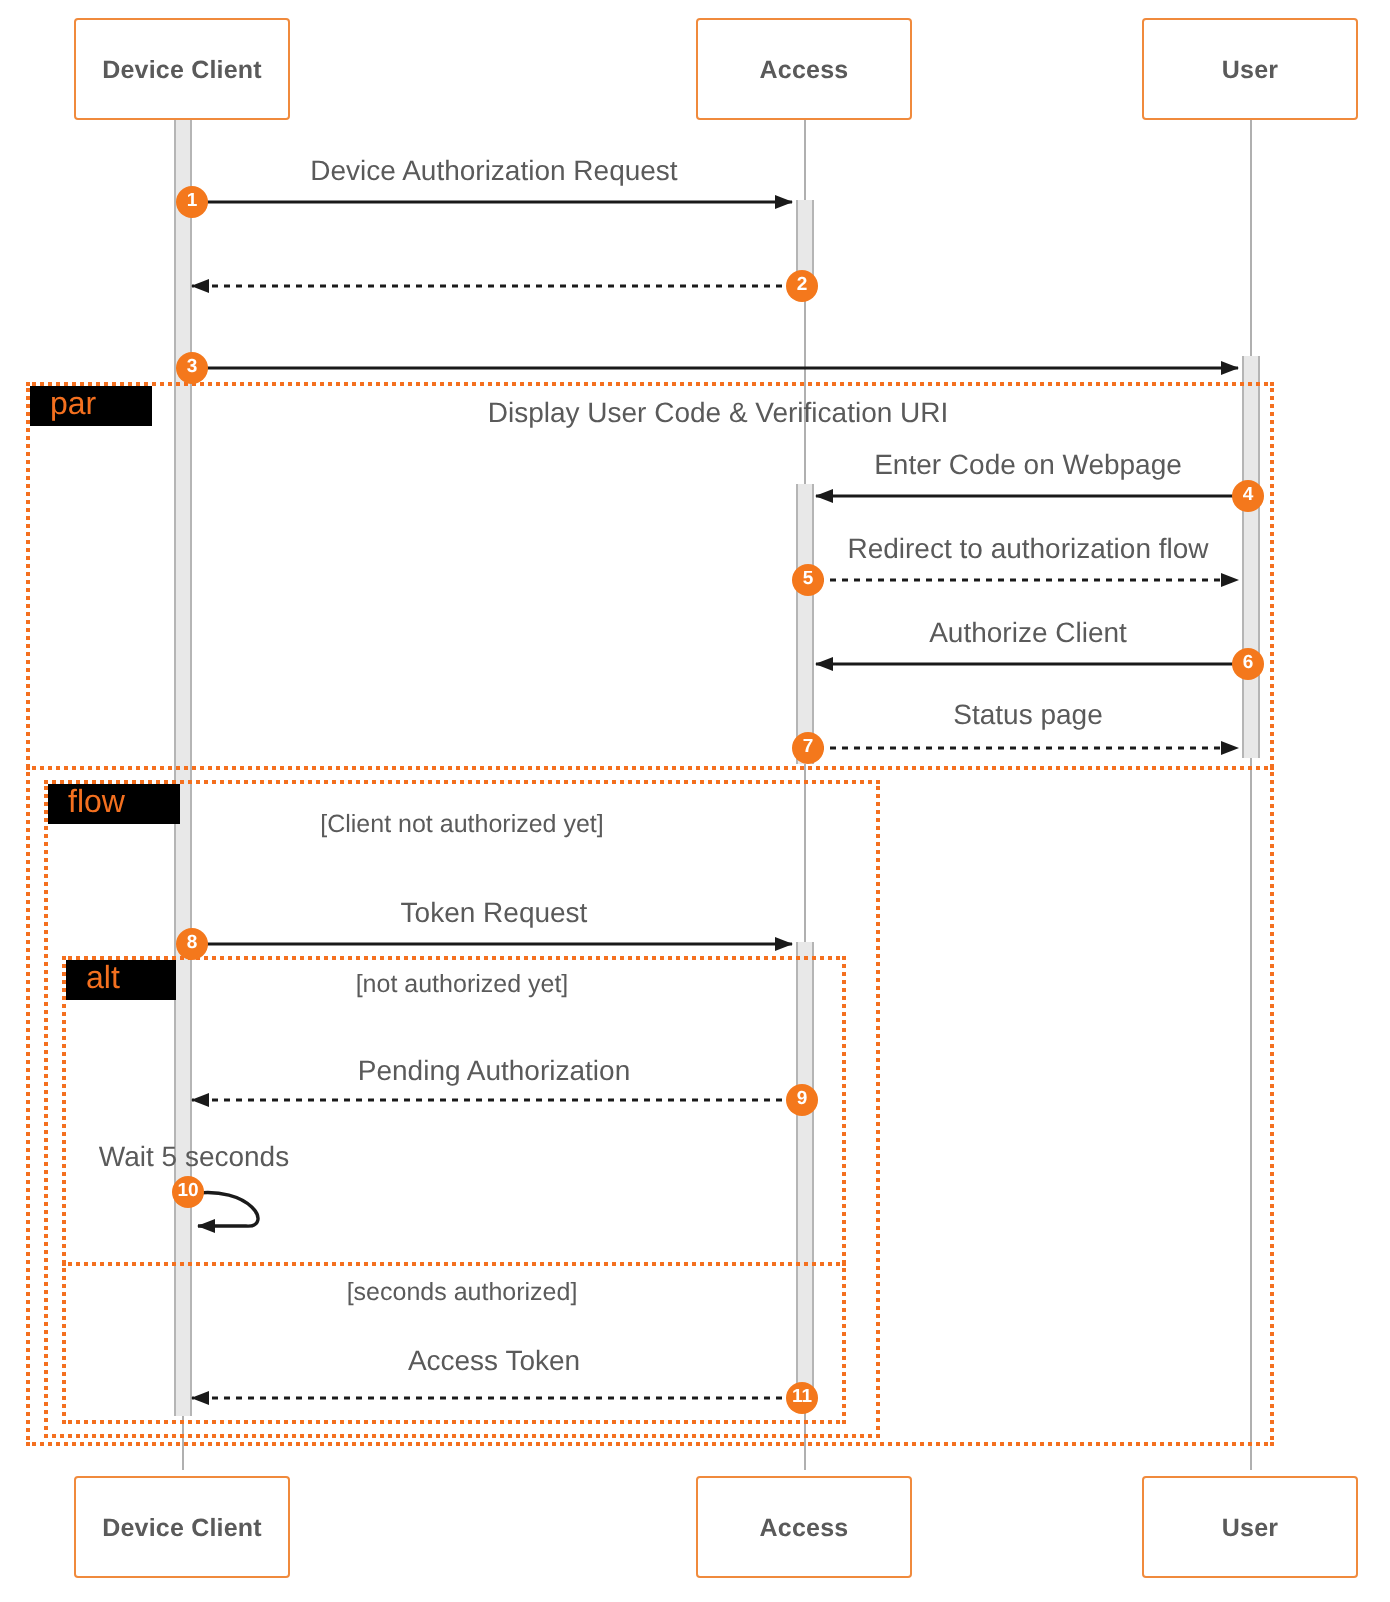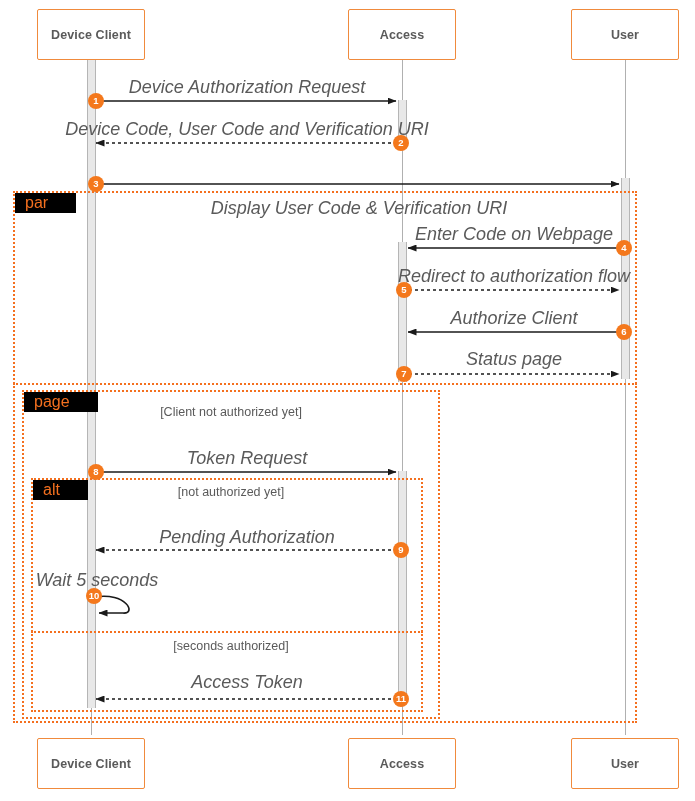--- a/index.html
+++ b/index.html
@@ -64,25 +64,24 @@
   }
   .guard-label {
     position: absolute;
     font-size: 12.5px;
     color: #5a5a5a;
     white-space: nowrap;
     transform: translateX(-50%);
   }
   .msg-label {
     position: absolute;
-    font-size: 18px;
+    font-size: 14px;
     color: #5a5a5a;
     white-space: nowrap;
     transform: translateX(-50%);
-    font-style: italic;
   }
   .seq-num {
     position: absolute;
     width: 16px;
     height: 16px;
     border-radius: 50%;
     background: #F4781C;
     color: #ffffff;
     font-size: 9.5px;
     font-weight: bold;
@@ -119,21 +118,21 @@
   <div class="activation" style="left:398px; top:100px; height:48px;"></div>
   <div class="activation" style="left:398px; top:242px; height:140px;"></div>
   <div class="activation" style="left:398px; top:471px; height:233px;"></div>
   <div class="activation" style="left:621px; top:178px; height:201px;"></div>
 
   <div class="frame" style="left:13px; top:191px; width:624px; height:532px;"></div>
   <div class="frame-divider" style="left:13px; top:383px; width:624px;"></div>
   <div class="frame-label" style="left:15px; top:193px;">par</div>
 
   <div class="frame" style="left:22px; top:390px; width:418px; height:329px;"></div>
-  <div class="frame-label" style="left:24px; top:392px;">page</div>
+  <div class="frame-label" style="left:24px; top:392px;">flow</div>
   <div class="guard-label" style="left:231px; top:405px;">[Client not authorized yet]</div>
 
   <div class="frame" style="left:31px; top:478px; width:392px; height:234px;"></div>
   <div class="frame-divider" style="left:31px; top:631px; width:392px;"></div>
   <div class="frame-label" style="left:33px; top:480px;">alt</div>
   <div class="guard-label" style="left:231px; top:485px;">[not authorized yet]</div>
   <div class="guard-label" style="left:231px; top:639px;">[seconds authorized]</div>
 
   <svg class="layer" viewBox="0 0 695 801">
     <defs>
@@ -162,21 +161,20 @@
     <line x1="93" y1="472" x2="396" y2="472" stroke="#1a1a1a" stroke-width="1.6" marker-end="url(#arrowhead)"></line>
 
     <line x1="397" y1="550" x2="96" y2="550" stroke="#1a1a1a" stroke-width="1.6" stroke-dasharray="3,3" marker-end="url(#arrowheadL)"></line>
 
     <path d="M95,597 C126,592 137,614 123,613 L99,613" fill="none" stroke="#1a1a1a" stroke-width="1.7" marker-end="url(#arrowheadL)"></path>
 
     <line x1="397" y1="699" x2="96" y2="699" stroke="#1a1a1a" stroke-width="1.6" stroke-dasharray="3,3" marker-end="url(#arrowheadL)"></line>
   </svg>
 
   <div class="msg-label" style="left:247px; top:77px;">Device Authorization Request</div>
-  <div class="msg-label" style="left:247px; top:119px;">Device Code, User Code and Verification URI</div>
   <div class="msg-label" style="left:359px; top:161px;margin-top:37px;">Display User Code &amp; Verification URI</div>
   <div class="msg-label" style="left:514px; top:224px;">Enter Code on Webpage</div>
   <div class="msg-label" style="left:514px; top:266px;">Redirect to authorization flow</div>
   <div class="msg-label" style="left:514px; top:308px;">Authorize Client</div>
   <div class="msg-label" style="left:514px; top:349px;">Status page</div>
   <div class="msg-label" style="left:247px; top:448px;">Token Request</div>
   <div class="msg-label" style="left:247px; top:527px;">Pending Authorization</div>
   <div class="msg-label" style="left:97px; top:570px;">Wait 5 seconds</div>
   <div class="msg-label" style="left:247px; top:672px;">Access Token</div>
 

